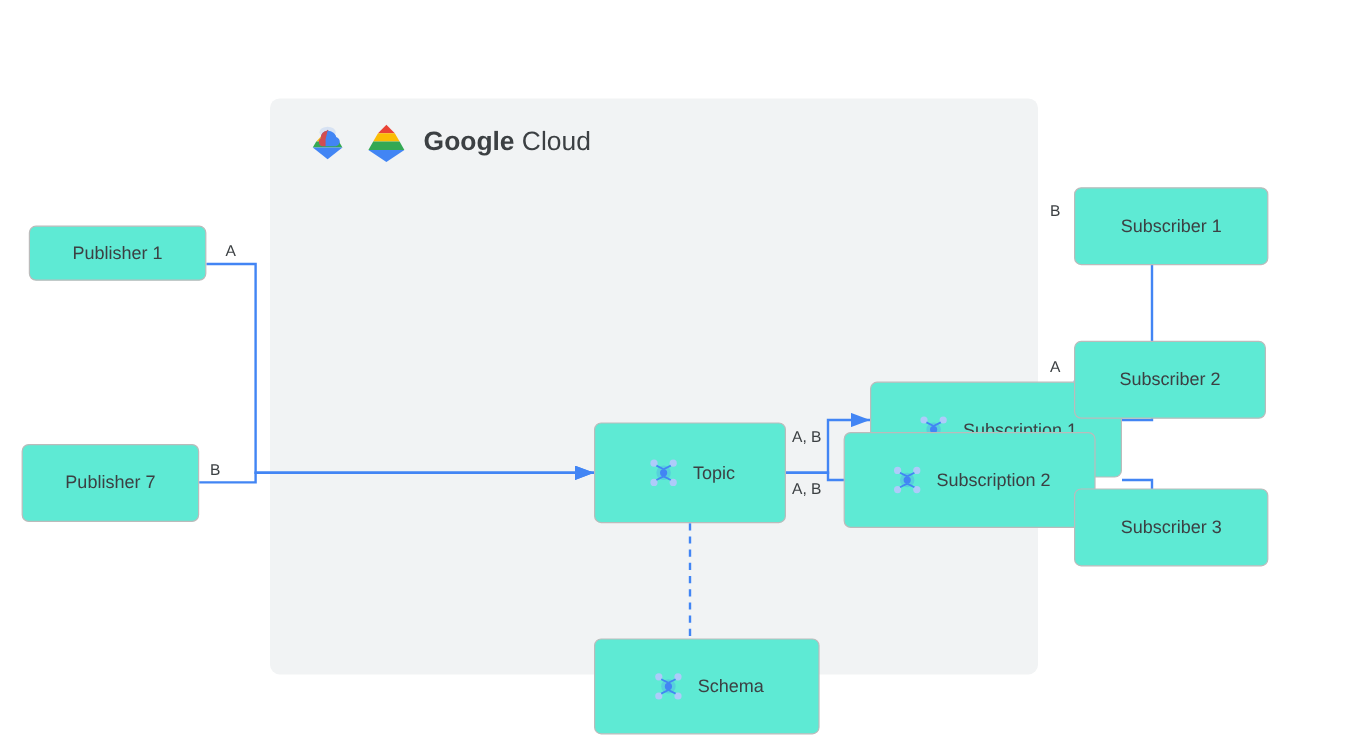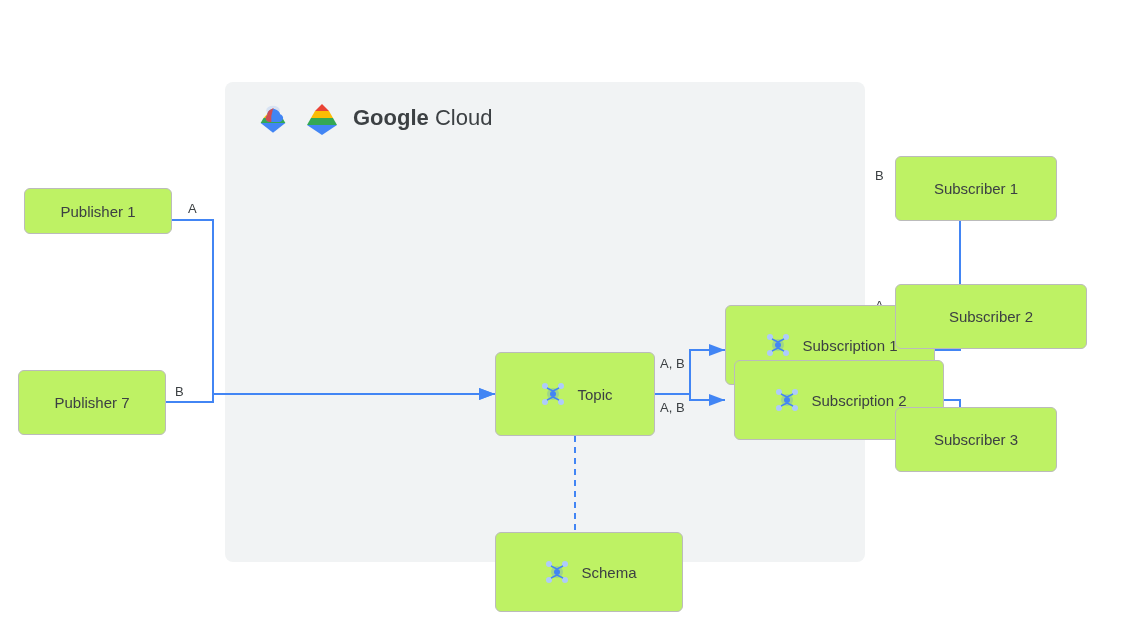--- a/index.html
+++ b/index.html
@@ -39,21 +39,21 @@
       gap: 10px;
     }
     .gcloud-logo-icon {
       width: 36px;
       height: 36px;
     }
 
     
     .box {
       position: absolute;
-      background: #bef264;
+      background: #5eead4;
       border: 1.5px solid #bbb;
       border-radius: 6px;
       display: flex;
       align-items: center;
       justify-content: center;
       font-size: 15px;
       color: #3c4043;
       white-space: nowrap;
     }
 
@@ -75,21 +75,21 @@
       left: 500px; top: 360px;
       width: 210px; height: 80px;
     }
     
     .schema-box {
       left: 270px; top: 450px;
       width: 188px; height: 80px;
     }
     
     .subscriber1 { left: 895px; top: 156px; width: 162px; height: 65px; }
-    .subscriber2 { left: 895px; top: 284px; width: 192px; height: 65px; }
+    .subscriber2 { left: 895px; top: 284px; width: 160px; height: 65px; }
     .subscriber3 { left: 895px; top: 407px; width: 162px; height: 65px; }
 
     
     .arrows-svg {
       position: absolute;
       top: 0;
       left: 0;
       width: 1122px;
       height: 629px;
       pointer-events: none;
@@ -207,37 +207,37 @@
       <circle cx="8" cy="24" r="3" fill="#aecbfa"></circle>
       <circle cx="24" cy="24" r="3" fill="#aecbfa"></circle>
       <line x1="16" y1="13" x2="10" y2="10" stroke="#4285f4" stroke-width="1.5"></line>
       <line x1="16" y1="13" x2="22" y2="10" stroke="#4285f4" stroke-width="1.5"></line>
       <line x1="16" y1="19" x2="10" y2="22" stroke="#4285f4" stroke-width="1.5"></line>
       <line x1="16" y1="19" x2="22" y2="22" stroke="#4285f4" stroke-width="1.5"></line>
     </svg>
     <span>Schema</span>
   </div>
 
-  <div class="box sub1-box" style="left:725px;top:305px;">
+  <div class="box sub1-box" style="left:725px;top:318px;">
     <svg width="32" height="32" viewBox="0 0 32 32" style="margin-right:8px;flex-shrink:0;">
       <circle cx="16" cy="16" r="6" fill="#4285f4" opacity="0.25"></circle>
       <circle cx="16" cy="16" r="3" fill="#4285f4"></circle>
       <circle cx="8" cy="8" r="3" fill="#aecbfa"></circle>
       <circle cx="24" cy="8" r="3" fill="#aecbfa"></circle>
       <circle cx="8" cy="24" r="3" fill="#aecbfa"></circle>
       <circle cx="24" cy="24" r="3" fill="#aecbfa"></circle>
       <line x1="16" y1="13" x2="10" y2="10" stroke="#4285f4" stroke-width="1.5"></line>
       <line x1="16" y1="13" x2="22" y2="10" stroke="#4285f4" stroke-width="1.5"></line>
       <line x1="16" y1="19" x2="10" y2="22" stroke="#4285f4" stroke-width="1.5"></line>
       <line x1="16" y1="19" x2="22" y2="22" stroke="#4285f4" stroke-width="1.5"></line>
     </svg>
     <span>Subscription 1</span>
   </div>
 
-  <div class="box sub2-box" style="left:734px;top:360px;text-align:right;">
+  <div class="box sub2-box" style="left:703px;top:360px;text-align:right;">
     <svg width="32" height="32" viewBox="0 0 32 32" style="margin-right:8px;flex-shrink:0;">
       <circle cx="16" cy="16" r="6" fill="#4285f4" opacity="0.25"></circle>
       <circle cx="16" cy="16" r="3" fill="#4285f4"></circle>
       <circle cx="8" cy="8" r="3" fill="#aecbfa"></circle>
       <circle cx="24" cy="8" r="3" fill="#aecbfa"></circle>
       <circle cx="8" cy="24" r="3" fill="#aecbfa"></circle>
       <circle cx="24" cy="24" r="3" fill="#aecbfa"></circle>
       <line x1="16" y1="13" x2="10" y2="10" stroke="#4285f4" stroke-width="1.5"></line>
       <line x1="16" y1="13" x2="22" y2="10" stroke="#4285f4" stroke-width="1.5"></line>
       <line x1="16" y1="19" x2="10" y2="22" stroke="#4285f4" stroke-width="1.5"></line>

